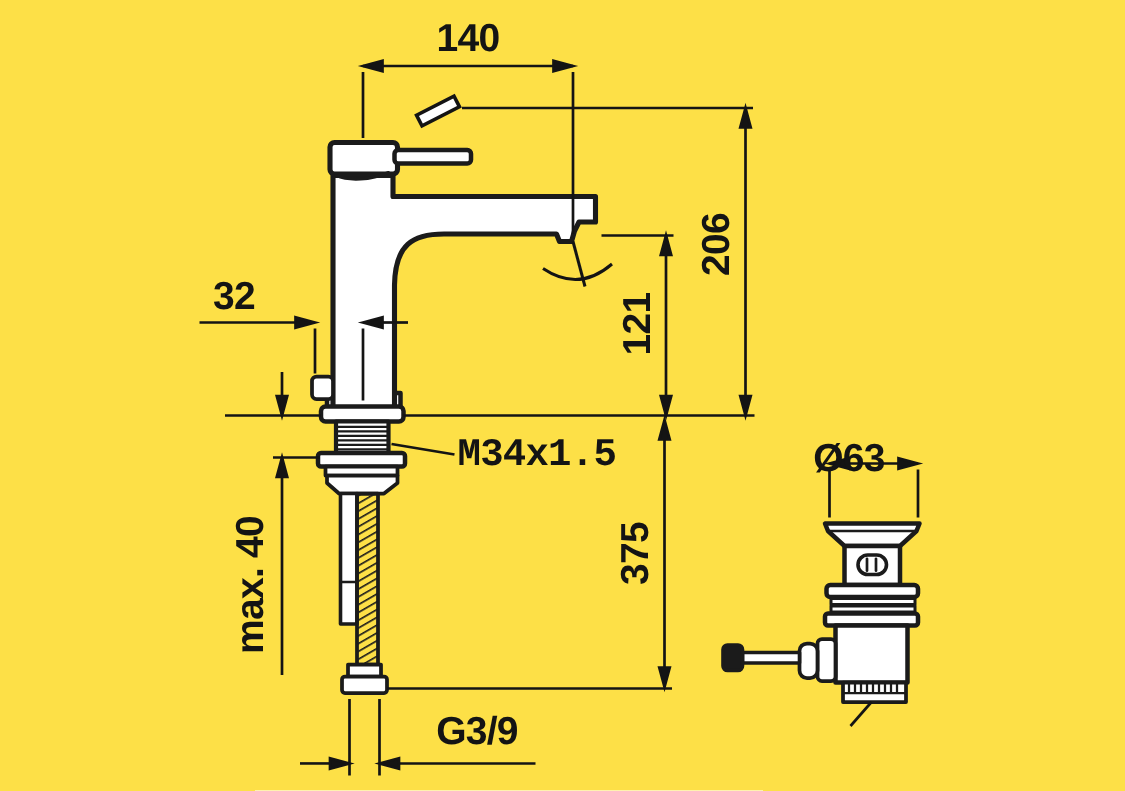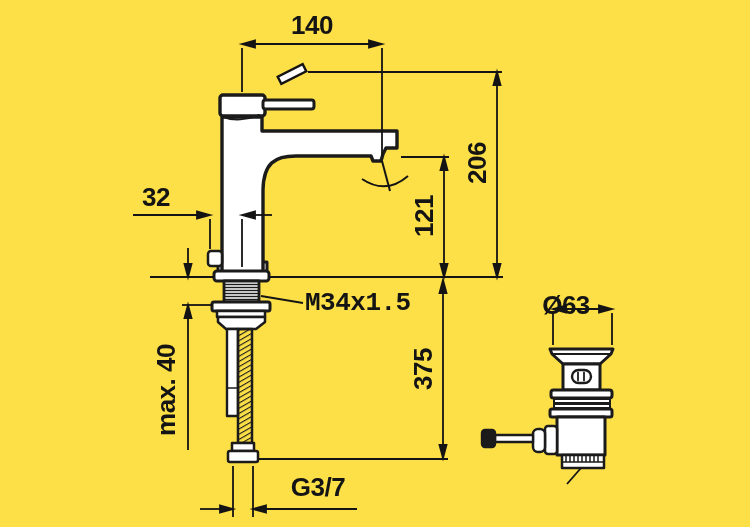--- a/index.html
+++ b/index.html
@@ -174,18 +174,18 @@
 <div class="dimlabel vert" style="left:384px;top:202px;width:80px;height:28px;">121</div>
 
 <div class="dimlabel vert" style="left:437px;top:149px;width:80px;height:28px;">206</div>
 
 <div class="dimlabel leftalign" style="left:305px;top:289px;width:120px;height:28px;">M34x1.5</div>
 
 <div class="dimlabel vert" style="left:101px;top:376px;width:130px;height:28px;">max. 40</div>
 
 <div class="dimlabel vert" style="left:383px;top:355px;width:80px;height:28px;">375</div>
 
-<div class="dimlabel" style="left:278px;top:473px;width:80px;height:28px;">G3/7</div>
+<div class="dimlabel" style="left:278px;top:473px;width:80px;height:28px;">G3/9</div>
 
 <div class="dimlabel" style="left:526px;top:275px;width:80px;height:28px;margin-top:16px;">Ø63</div>
 
 
 </div>
 
 </body></html>

